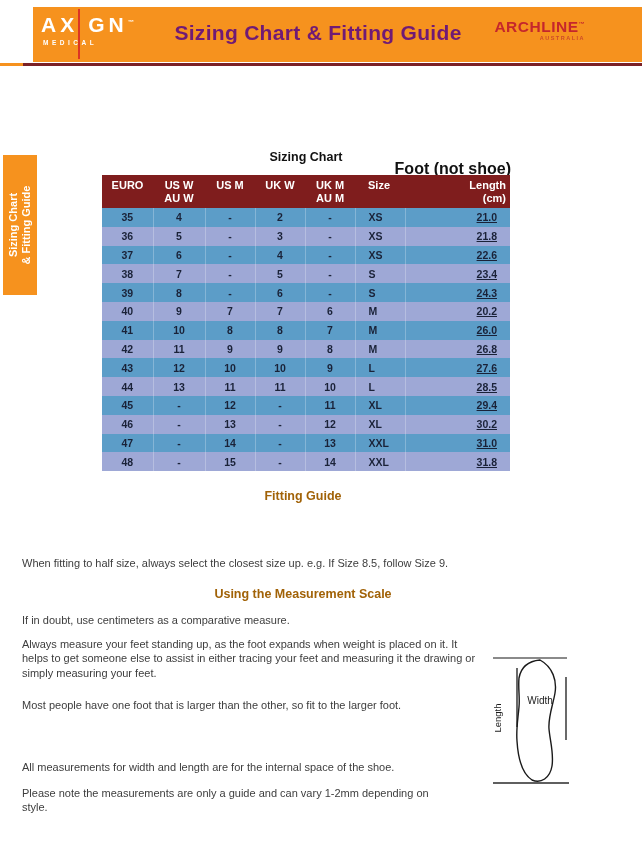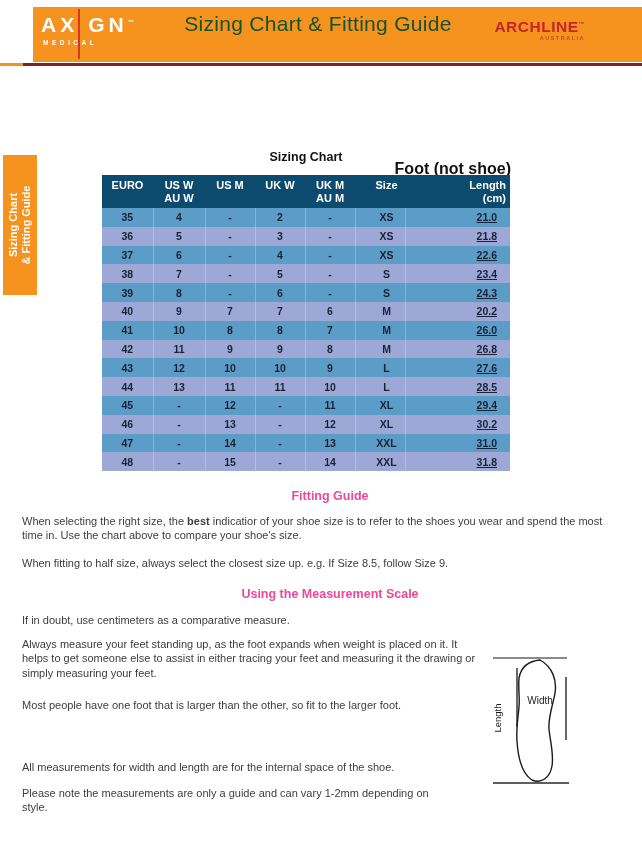--- a/index.html
+++ b/index.html
@@ -10,61 +10,61 @@
   .header-bar{position:absolute;left:33px;top:7px;width:609px;height:55px;background:#F6921E;}
   .underline-orange{position:absolute;left:0;top:63px;width:23px;height:3px;background:#F6921E;}
   .underline-maroon{position:absolute;left:23px;top:63px;width:619px;height:3px;background:#7B2127;}
 
   .axign{position:absolute;left:8px;top:3px;width:120px;color:#fff;}
   .axign-name{font-size:21px;font-weight:bold;letter-spacing:4px;line-height:24px;}
   .axign-tm{font-size:6px;vertical-align:super;letter-spacing:0;}
   .axign-sub{font-size:6.5px;font-weight:bold;letter-spacing:3.5px;margin-top:2px;margin-left:2px;}
   .axign-line{position:absolute;left:37px;top:-1px;width:2px;height:50px;background:#DC3524;}
 
-  .hdr-title{position:absolute;left:85px;top:5px;width:400px;text-align:center;
-             color:#14532d;font-size:21px;font-weight:normal;letter-spacing:0.3px;}
+  .hdr-title{position:absolute;left:85px;top:14px;width:400px;text-align:center;
+             color:#701a75;font-size:21px;font-weight:bold;letter-spacing:0.3px;}
 
   .archline{position:absolute;right:57px;top:9px;text-align:right;color:#C5262C;}
   .arch-name{font-size:15.5px;font-weight:bold;letter-spacing:0.5px;line-height:17px;}
   .arch-tm{font-size:6px;vertical-align:super;}
   .arch-sub{font-size:5.5px;font-weight:bold;letter-spacing:1.5px;color:#CC4A2A;margin-top:0px;}
 
   
   .side-tab{position:absolute;left:3px;top:155px;width:34px;height:140px;background:#F6921E;
             display:flex;align-items:center;justify-content:center;}
   .side-tab-text{transform:rotate(-90deg);white-space:nowrap;text-align:center;
                  color:#fff;font-weight:bold;font-size:11px;line-height:13px;}
 
   
   .chart-title{position:absolute;left:102px;top:150px;width:408px;text-align:center;
                font-size:12.5px;font-weight:bold;color:#111;}
   .foot-note{position:absolute;right:131px;top:160px;font-size:16px;font-weight:bold;color:#111;}
 
   
   .sizing-table{position:absolute;left:102px;top:175px;width:408px;border-collapse:collapse;
                 table-layout:fixed;}
-  .sizing-table th{background:#0c4a6e;color:#fff;font-size:11px;font-weight:bold;
+  .sizing-table th{background:#7f1d1d;color:#fff;font-size:11px;font-weight:bold;
                    vertical-align:top;padding:4px 0 3px 0;line-height:13px;height:25px;}
   .sizing-table th span{display:block;}
   .sizing-table td{height:18.8px;font-size:10.5px;font-weight:bold;color:#1A2238;
                    text-align:center;padding:0;}
   .sizing-table tbody tr:nth-child(odd) td{background:#5C9DC8;}
   .sizing-table tbody tr:nth-child(even) td{background:#9EA8D6;}
   .sizing-table td + td{border-left:1px solid rgba(255,255,255,0.25);}
   .sizing-table col.w0{width:51px}.sizing-table col.w1{width:52px}
   .sizing-table col.w2{width:50px}.sizing-table col.w3{width:50px}
   .sizing-table col.w4{width:50px}.sizing-table col.w5{width:50px}
   .sizing-table col.w6{width:105px}
-  .sizing-table th.c5,.sizing-table td.c5{text-align:center;padding-left:13px;}
+  .sizing-table th.c5,.sizing-table td.c5{text-align:left;padding-left:13px;}
   .sizing-table th.c6{text-align:right;padding-right:4px;}
   .sizing-table td.c6{text-align:right;padding-right:13px;text-decoration:underline;}
 
   
   .h-center{position:absolute;left:0;width:606px;text-align:center;
-            font-size:12.5px;font-weight:bold;color:#ec4899;margin-left:27px;}
+            font-size:12.5px;font-weight:bold;color:#a16207;}
   .para{position:absolute;left:22px;font-size:11px;line-height:14.3px;color:#3d3d3d;}
 
   
   .foot-diagram{position:absolute;left:483px;top:645px;}
 </style>
 </head>
 <body>
 
 <div class="page">
 
@@ -259,23 +259,20 @@
           <td class="c2">15</td>
           <td class="c3">-</td>
           <td class="c4">14</td>
           <td class="c5">XXL</td>
           <td class="c6">31.8</td>
         </tr>
       </tbody>
   </table>
 
   <div class="h-center" style="top:489px">Fitting Guide</div>
-  <div class="para" style="top:514px;width:585px">
-    <span>When selecting the right size, the </span><b>best</b><span> indicatior of your shoe size is to refer to the shoes you wear and spend the most time in. Use the chart above to compare your shoe's size.</span>
-  </div>
   <div class="para" style="top:556px;width:585px">When fitting to half size, always select the closest size up. e.g. If Size 8.5, follow Size 9.</div>
 
   <div class="h-center" style="top:587px">Using the Measurement Scale</div>
   <div class="para" style="top:613px;width:560px">If in doubt, use centimeters as a comparative measure.</div>
   <div class="para" style="top:637px;width:462px">Always measure your feet standing up, as the foot expands when weight is placed on it. It helps to get someone else to assist in either tracing your feet and measuring it the drawing or simply measuring your feet.</div>
   <div class="para" style="top:698px;width:480px">Most people have one foot that is larger than the other, so fit to the larger foot.</div>
   <div class="para" style="top:760px;width:480px">All measurements for width and length are for the internal space of the shoe.</div>
   <div class="para" style="top:786px;width:430px">Please note the measurements are only a guide and can vary 1-2mm depending on style.</div>
 
   <svg class="foot-diagram" width="100" height="150" viewBox="0 0 100 150">

